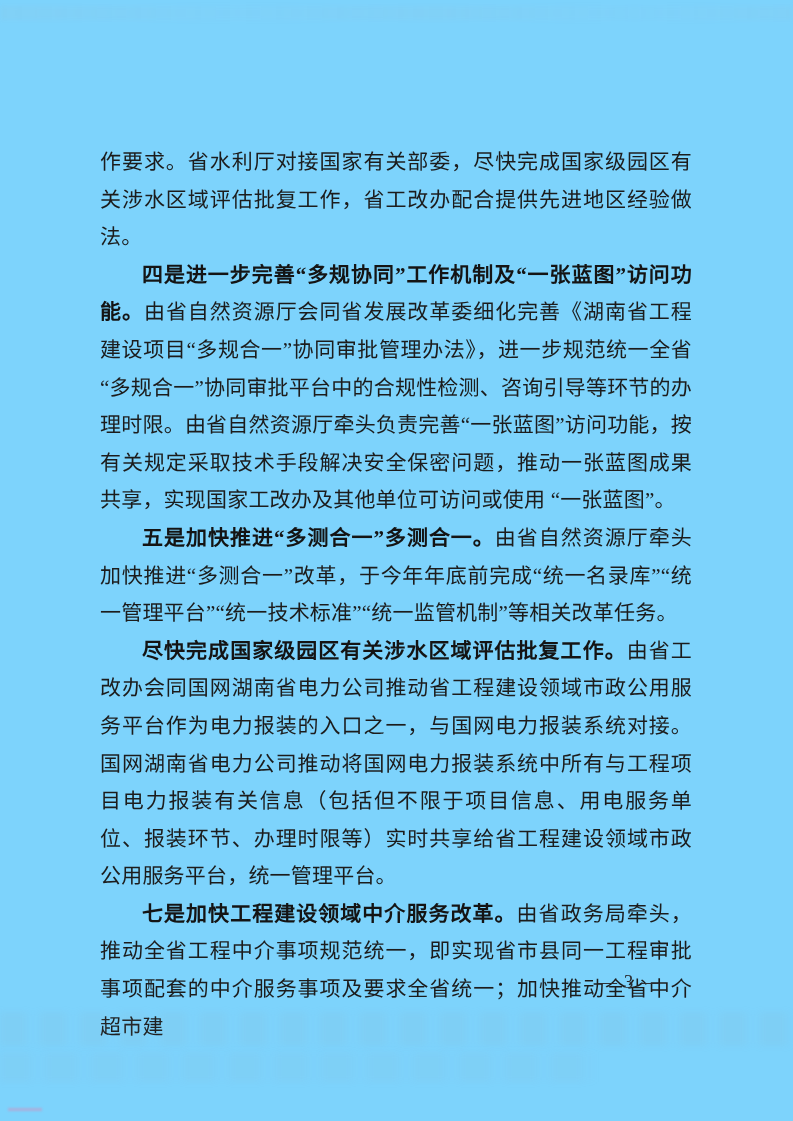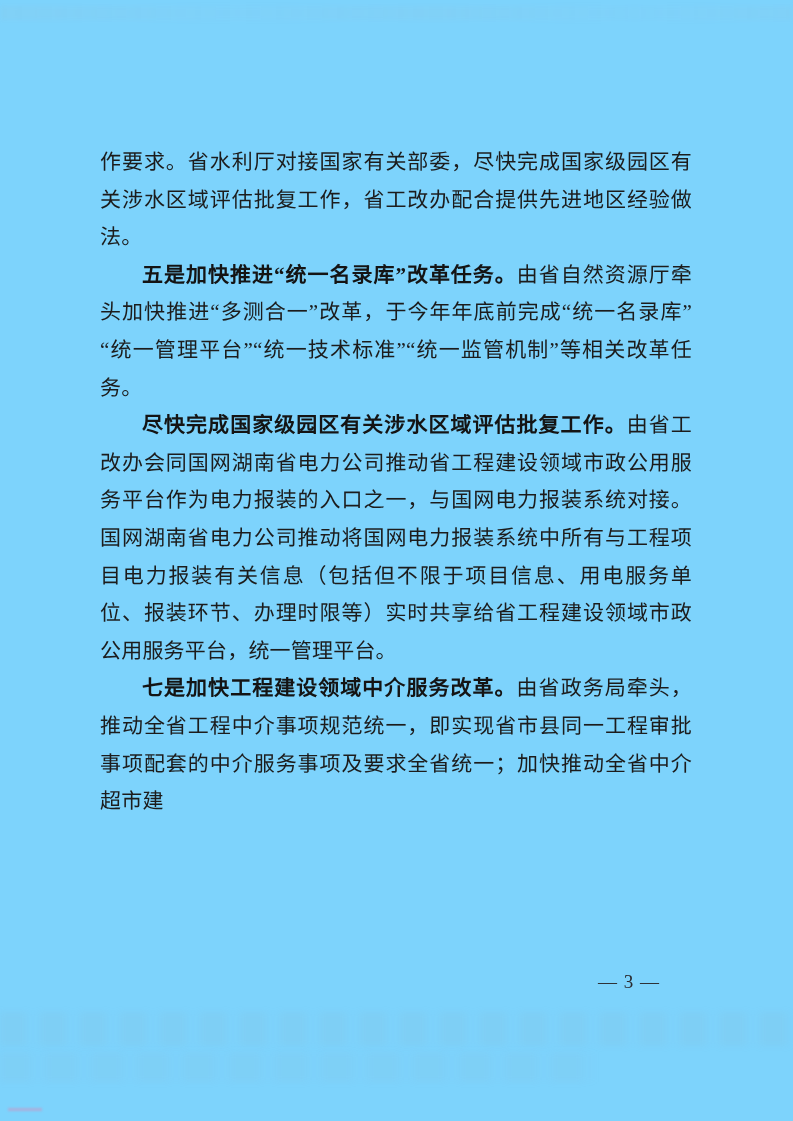--- a/index.html
+++ b/index.html
@@ -88,22 +88,23 @@
 <body>
 
 <div class="scan-page">
 
   <div class="scan-streak-top"></div>
 
   <div class="text-block">
 
     <p class="para continuation"><span>作要求。省水利厅对接国家有关部委，尽快完成国家级园区有关涉水区域评估批复工作，省工改办配合提供先进地区经验做法。</span></p>
 
+    <p class="para"><b>四是进一步完善“多规协同”工作机制及“一张蓝图”访问功能。</b><span>由省自然资源厅会同省发展改革委细化完善《湖南省工程建设项目“多规合一”协同审批管理办法》，进一步规范统一全省“多规合一”协同审批平台中的合规性检测、咨询引导等环节的办理时限。由省自然资源厅牵头负责完善“一张蓝图”访问功能，按有关规定采取技术手段解决安全保密问题，推动一张蓝图成果共享，实现国家工改办及其他单位可访问或使用 “一张蓝图”。</span></p>
 
-    <p class="para"><b>五是加快推进“统一名录库”改革任务。</b><span>由省自然资源厅牵头加快推进“多测合一”改革，于今年年底前完成“统一名录库”“统一管理平台”“统一技术标准”“统一监管机制”等相关改革任务。</span></p>
+    <p class="para"><b>五是加快推进“多测合一”多测合一。</b><span>由省自然资源厅牵头加快推进“多测合一”改革，于今年年底前完成“统一名录库”“统一管理平台”“统一技术标准”“统一监管机制”等相关改革任务。</span></p>
 
     <p class="para"><b>尽快完成国家级园区有关涉水区域评估批复工作。</b><span>由省工改办会同国网湖南省电力公司推动省工程建设领域市政公用服务平台作为电力报装的入口之一，与国网电力报装系统对接。国网湖南省电力公司推动将国网电力报装系统中所有与工程项目电力报装有关信息（包括但不限于项目信息、用电服务单位、报装环节、办理时限等）实时共享给省工程建设领域市政公用服务平台，统一管理平台。</span></p>
 
     <p class="para"><b>七是加快工程建设领域中介服务改革。</b><span>由省政务局牵头，推动全省工程中介事项规范统一，即实现省市县同一工程审批事项配套的中介服务事项及要求全省统一；加快推动全省中介超市建</span></p>
 
   </div>
 
   <div class="page-number">— 3 —</div>
 
   <div class="ghost-band b1"></div>

